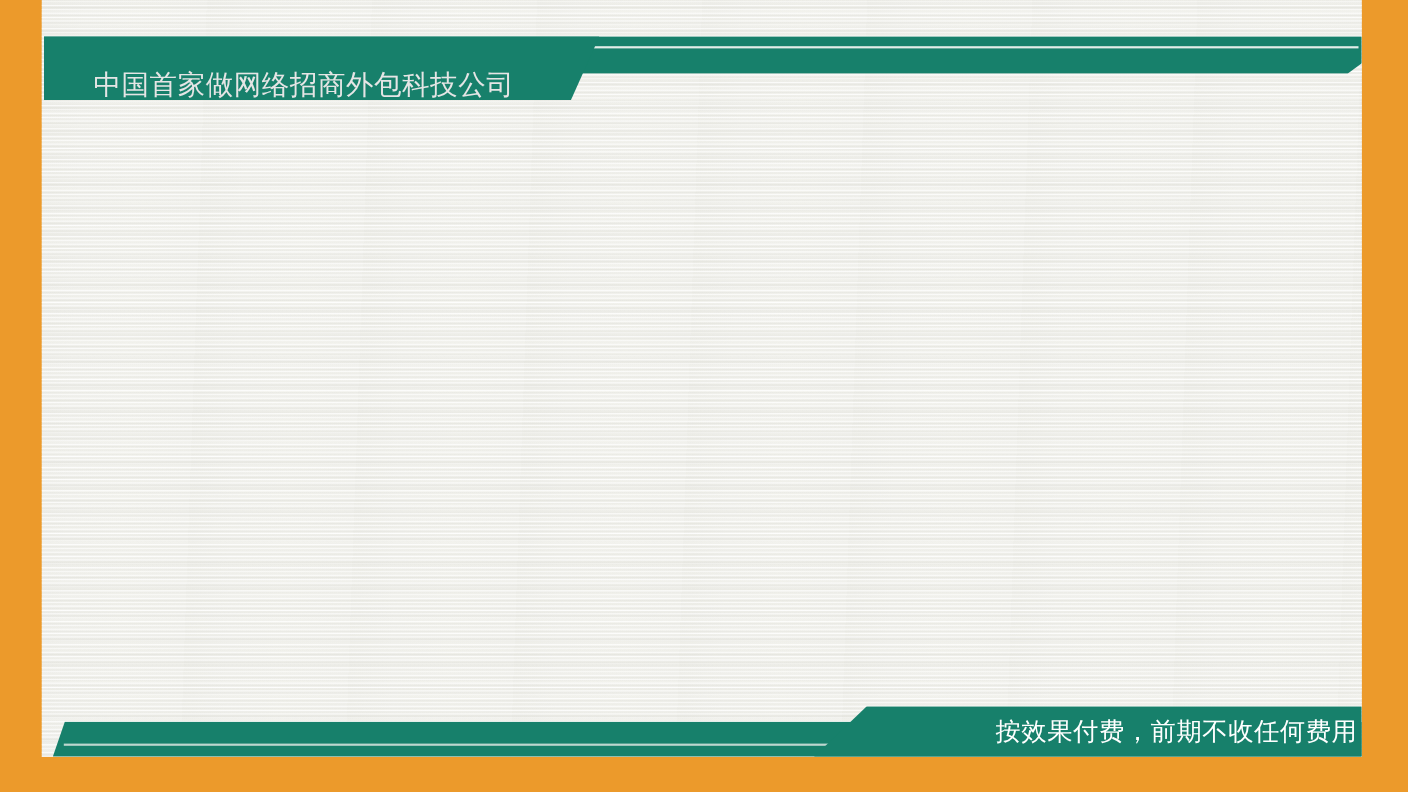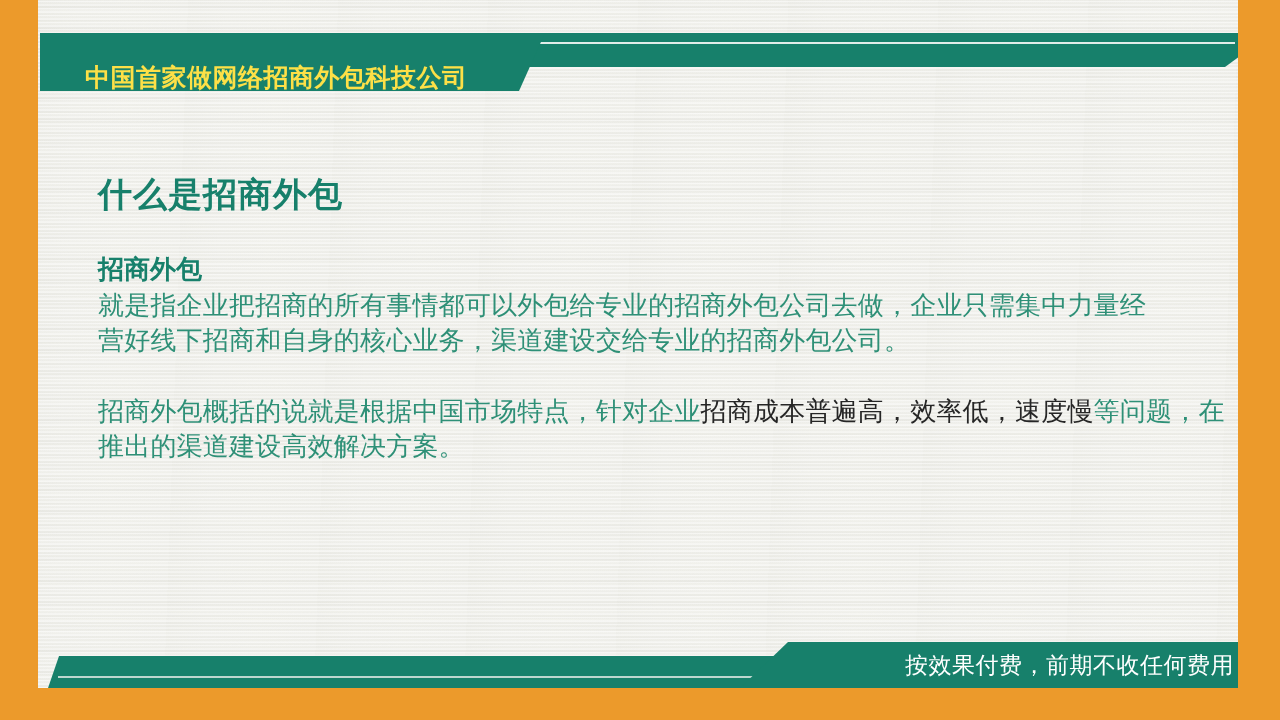--- a/index.html
+++ b/index.html
@@ -84,23 +84,23 @@
     width: 505px;
     height: 58px;
     background: #17806B;
     clip-path: polygon(0 0, 100% 0, calc(100% - 26px) 100%, 0 100%);
   }
   #header-title {
     position: absolute;
     left: 45px;
     top: 44px;
     transform: translateY(-50%);
-    color: #fde047;
+    color: #e5e5e5;
     font-size: 25px;
-    font-weight: bold;
+    font-weight: normal;
     letter-spacing: 0.5px;
     white-space: nowrap;
   }
 
   
   #content {
     position: absolute;
     left: 98px;
     top: 172px;
     width: 1130px;
@@ -195,31 +195,20 @@
   <div id="paper"></div>
 
   <div id="header">
     <div class="hdr-thin"></div>
     <div class="hdr-hairline"></div>
     <div class="hdr-block">
       <div id="header-title">中国首家做网络招商外包科技公司</div>
     </div>
   </div>
 
-  <div id="content">
-    <h1 id="page-title">什么是招商外包</h1>
-
-    <div id="lead-label">招商外包</div>
-
-    <div id="para-one" class="para">就是指企业把招商的所有事情都可以外包给专业的招商外包公司去做，企业只需集中力量经营好线下招商和自身的核心业务，渠道建设交给专业的招商外包公司。</div>
-
-    <div id="para-two" class="para">
-      <span>招商外包概括的说就是根据中国市场特点，针对企业</span><span class="hl-dark">招商成本普遍高，效率低，速度慢</span><span>等问题，在推出的渠道建设高效解决方案。</span>
-    </div>
-  </div>
 
   <div id="footer">
     <div class="ftr-thin"></div>
     <div class="ftr-hairline"></div>
     <div class="ftr-block"></div>
     <div id="footer-text">按效果付费，前期不收任何费用</div>
   </div>
 
 </div>
 

